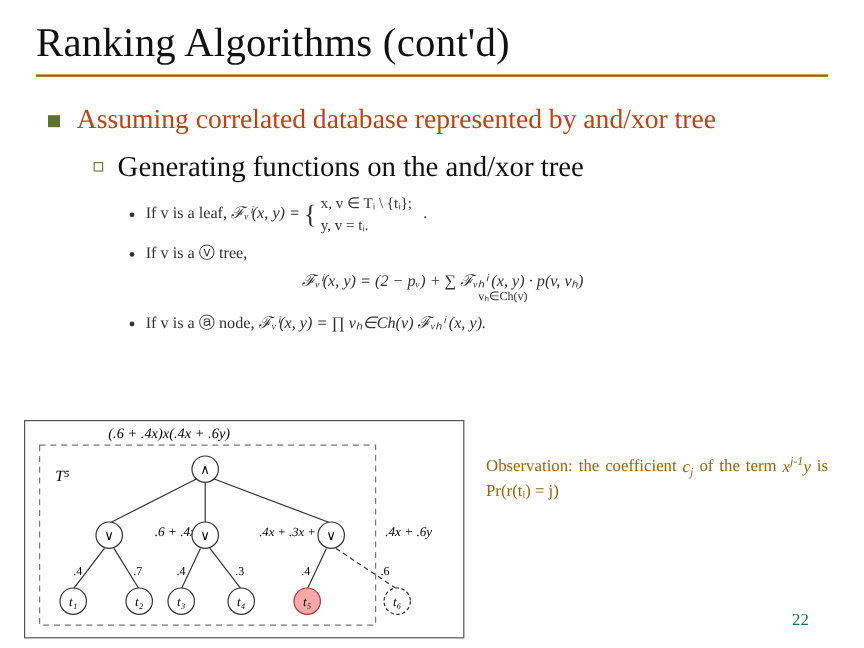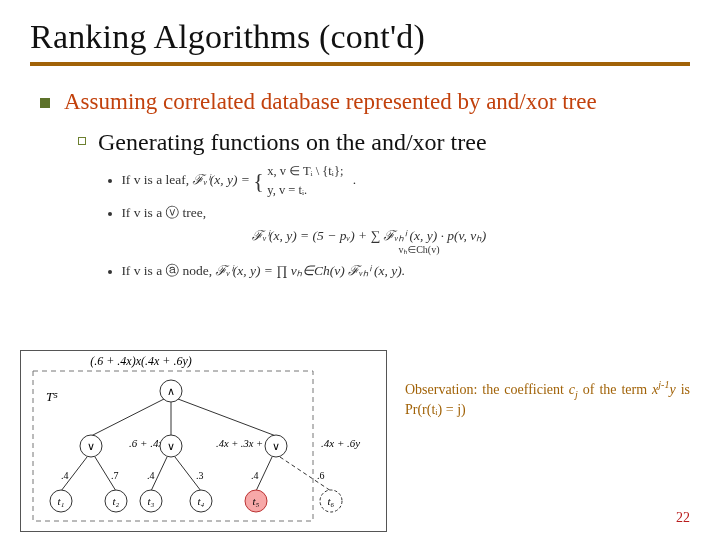--- a/index.html
+++ b/index.html
@@ -13,21 +13,21 @@
     overflow: hidden;
   }
   .slide {
     padding: 18px 30px 10px 30px;
     box-sizing: border-box;
     width: 720px;
     height: 540px;
     position: relative;
   }
   .title-block {
-    border-bottom: 4px solid #a16207;
+    border-bottom: 2px solid #a16207;
     padding-bottom: 6px;
     margin-bottom: 22px;
   }
   .title-text {
     font-size: 34px;
     color: #111;
     letter-spacing: 0.2px;
   }
   .bullet-row {
     display: flex;
@@ -96,24 +96,24 @@
     right: 30px;
     top: 378px;
     width: 285px;
     font-size: 14px;
     text-align: justify;
     color: #a16207;
     line-height: 1.3;
   }
   .page-num {
     position: absolute;
-    right: 30px;
+    right: 46px;
     bottom: 14px;
     font-size: 14px;
-    color: #b91c1c;
+    color: #0f766e;
   }
   .cal {
     font-family: Liberation Serif, serif;
     font-style: italic;
   }
   sup, sub {
     font-size: 0.72em;
   }
 </style>
 </head>
@@ -146,21 +146,21 @@
         <div style="font-size:12.5px;">y,   v = tᵢ.</div>
       </span>
       <span style="margin-left:6px;">.</span>
     </div>
 
     <div style="margin-top:4px;">
       <span class="dot"></span>
       <span>If v is a ⓥ tree,</span>
     </div>
     <div style="text-align:center;margin-top:2px;margin-right:60px;">
-      <span class="cal">ℱᵥⁱ(x, y) = (5 − pᵥ) +  ∑  ℱᵥₕⁱ (x, y) · p(v, vₕ)</span>
+      <span class="cal">ℱᵥⁱ(x, y) = (2 − pᵥ) +  ∑  ℱᵥₕⁱ (x, y) · p(v, vₕ)</span>
       <div style="font-size:10px;margin-top:-4px;margin-left:100px;">vₕ∈Ch(v)</div>
     </div>
 
     <div style="margin-top:4px;">
       <span class="dot"></span>
       <span>If v is a ⓐ node, </span>
       <span class="cal">ℱᵥⁱ(x, y) = ∏ vₕ∈Ch(v) ℱᵥₕⁱ (x, y).</span>
     </div>
   </div>
 

